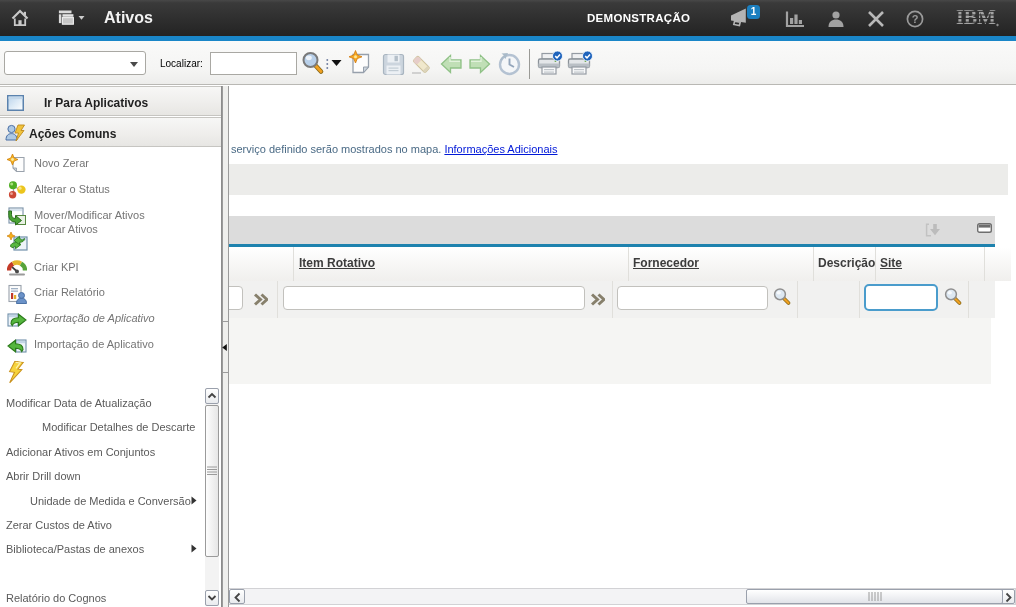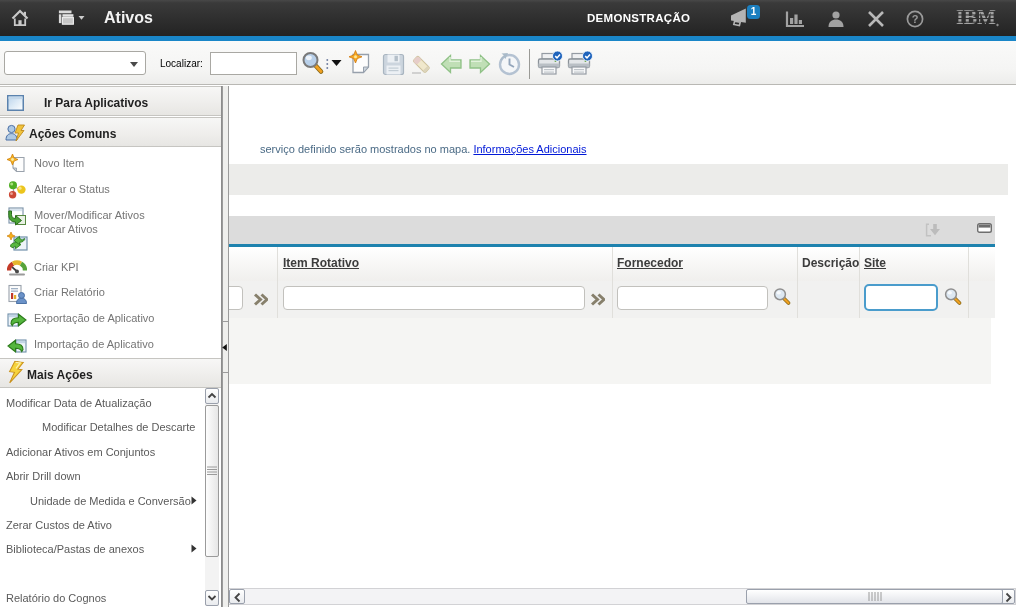--- a/index.html
+++ b/index.html
@@ -23,28 +23,28 @@
   border-bottom:1px solid #b9b8b4; }
 #qsel { left:4px; top:51px; width:142px; height:24px; background:#fff;
   border:1px solid #a9a8a3; border-radius:3px; }
 #qsel .car { position:absolute; right:7px; top:10px; width:0; height:0;
   border-left:4px solid transparent; border-right:4px solid transparent; border-top:5px solid #4a4a4a; }
 #loclab { left:160px; top:58px; font-size:10px; color:#000; }
 #locinp { left:210px; top:52px; width:87px; height:23px; background:#fff; border:1px solid #a9a8a3; }
 .tsep { width:1px; background:#9a9a96; }
 
 
-#sentence { left:231px; top:143px; font-size:11px; color:#4a6a85;margin-left:29px; }
+#sentence { left:231px; top:143px; font-size:11px; color:#4a6a85; }
 #sentence a { color:#0018d8; text-decoration:underline; }
 #grayband { left:229px; top:164px; width:779px; height:31px; background:#ececea; }
 
 
 #thead { left:0; top:216px; width:995px; height:28px; background:#dcdcdc; }
 #tblue { left:0; top:244px; width:995px; height:3px; background:#1e82ae; }
-#tcols { left:0; top:247px; width:995px; height:34px;
+#tcols { left:16px; top:247px; width:995px; height:34px;
   background:linear-gradient(#ffffff, #f0efed);text-align:center; }
 #tfilter { left:0; top:281px; width:995px; height:37px; background:#f1f1f0; }
 #tbody { left:0; top:318px; width:991px; height:66px; background:#f5f5f3; }
 .colsep { position:absolute; top:0; bottom:0; width:1px; background:#e0dfdb; }
 .hlabel { position:absolute; top:9px; font-size:12px; font-weight:bold; color:#3c3c3c; }
 .hlabel.u { text-decoration:underline; }
 .finput { position:absolute; top:5px; height:24px; background:#fff;
   border:1px solid #c2c1bd; border-radius:4px; }
 .chev2 { position:absolute; top:12px; width:14px; height:13px; }
 
@@ -370,31 +370,28 @@
     <svg class="licon" style="top:224px; width:20px; height:20px;" viewBox="0 0 20 20">
       <rect x="1" y="4" width="10" height="12" fill="#eef4fa" stroke="#7090aa" stroke-width="1.1"></rect>
       <rect x="2" y="5" width="8" height="2.2" fill="#c3d6e6"></rect>
       <path d="M4 13.5 C4 9 7.5 7.8 11.5 7.8 L11.5 4.2 L19 10 L11.5 15.8 L11.5 12.2 C8.5 12.2 6.2 12.8 5.2 15.5 Z" fill="#55b63e" stroke="#2b7a1a" stroke-width="1.1"></path>
     </svg>
     <svg class="licon" style="top:250px; width:20px; height:20px;" viewBox="0 0 20 20">
       <rect x="9" y="4" width="10" height="12" fill="#eef4fa" stroke="#7090aa" stroke-width="1.1"></rect>
       <rect x="10" y="5" width="8" height="2.2" fill="#c3d6e6"></rect>
       <path d="M16 13.5 C16 9 12.5 7.8 8.5 7.8 L8.5 4.2 L1 10 L8.5 15.8 L8.5 12.2 C11.5 12.2 13.8 12.8 14.8 15.5 Z" fill="#55b63e" stroke="#2b7a1a" stroke-width="1.1"></path>
     </svg>
-    <div class="sitem" style="top:71px;">Novo Item</div>
+    <div class="sitem" style="top:71px;">Novo Zerar</div>
     <div class="sitem" style="top:97px;">Alterar o Status</div>
     <div class="sitem" style="top:123px;">Mover/Modificar Ativos</div>
     <div class="sitem" style="top:137px;">Trocar Ativos</div>
     <div class="sitem" style="top:175px;">Criar KPI</div>
     <div class="sitem" style="top:200px;">Criar Relatório</div>
-    <div class="sitem" style="top:226px;">Exportação de Aplicativo</div>
+    <div class="sitem" style="top:226px;font-style:italic;">Exportação de Aplicativo</div>
     <div class="sitem" style="top:252px;">Importação de Aplicativo</div>
-    <div class="shead" style="top:272px;">
-        <span class="txt" style="left:27px;">Mais Ações</span>
-      </div>
     <svg class="abs" style="left:8px; top:275px; transform:rotate(7deg);" width="16" height="23" viewBox="0 0 16 23">
       <path d="M5.5 0.5 L14 0.5 L9.5 8 L13.5 8 L3 22.5 L6.5 11.5 L1.5 11.5 Z" fill="#f6d33c" stroke="#c9921f" stroke-width="1"></path>
       <path d="M6.5 1.5 L11 1.5 L7.5 7.5" stroke="#fdf0b0" stroke-width="1.2" fill="none"></path>
     </svg>
     <svg class="abs" style="left:191px; top:410px;" width="6" height="9" viewBox="0 0 6 9">
         <path d="M0.5 0.5 L5.5 4.5 L0.5 8.5 Z" fill="#333"></path>
       </svg>
     <svg class="abs" style="left:191px; top:458px;" width="6" height="9" viewBox="0 0 6 9">
         <path d="M0.5 0.5 L5.5 4.5 L0.5 8.5 Z" fill="#333"></path>
       </svg>

